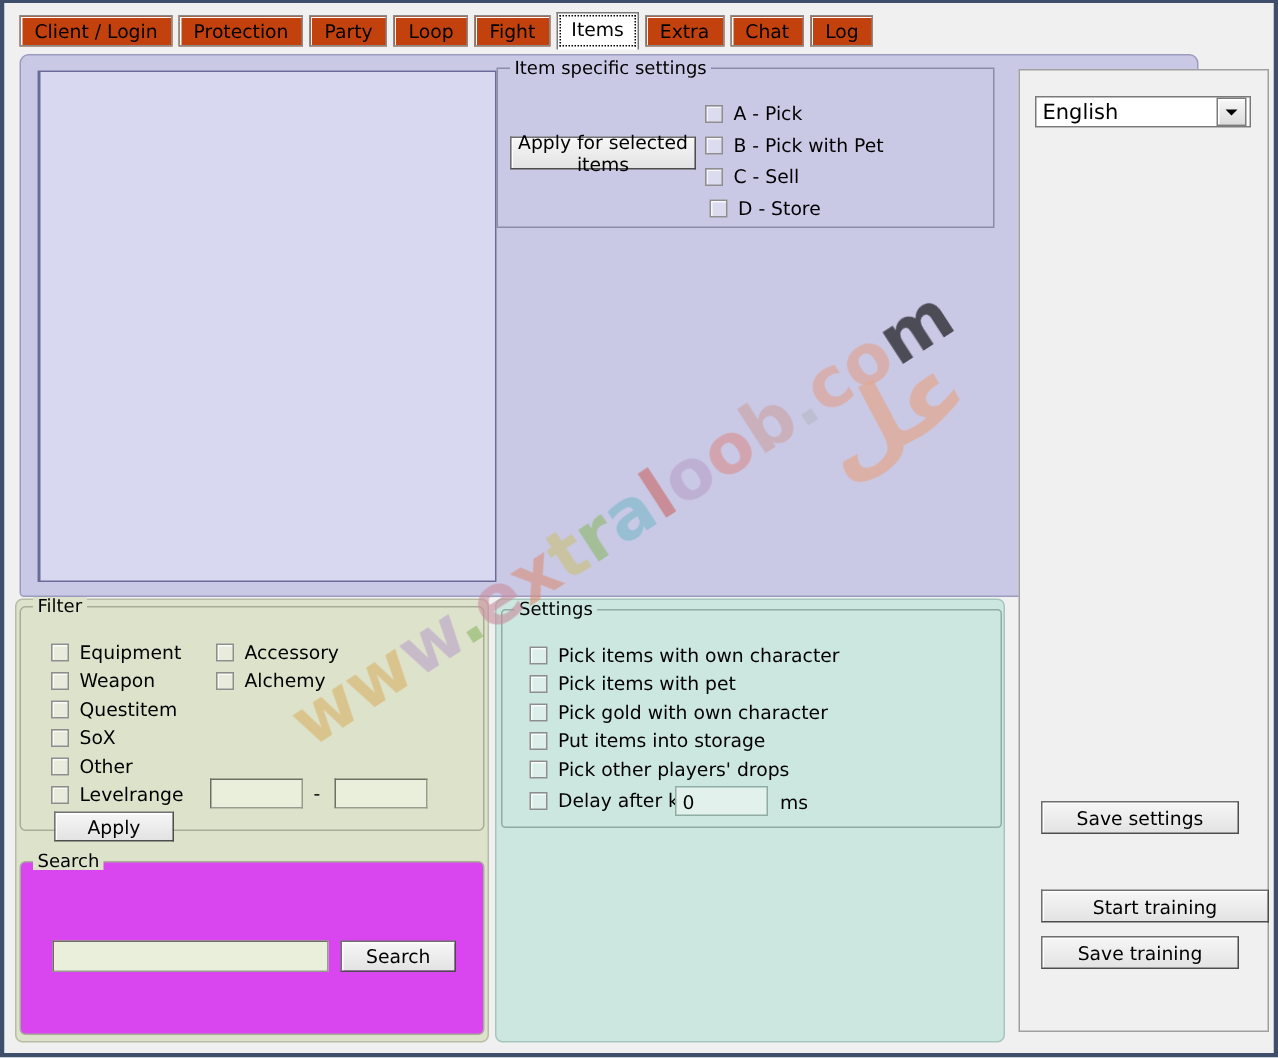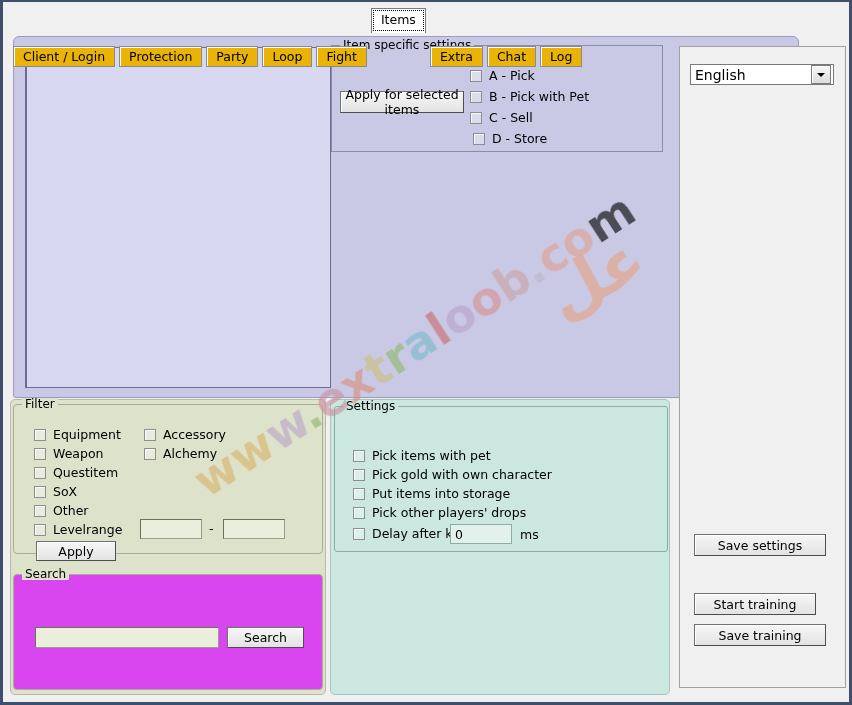--- a/index.html
+++ b/index.html
@@ -34,28 +34,27 @@
     align-items: flex-start;
     gap: 4px;
     z-index: 6;
   }
   .tab {
     height: 21px;
     line-height: 20px;
     padding: 0 9px;
     font-size: 12.5px;
     color: #000;
-    background: #eab308;
+    background: #c2410c;
     border: 1px solid #8a8a8a;
     border-bottom: 1px solid #8a8a8a;
     box-shadow: inset 1px 1px 0 #ffffff;
     white-space: nowrap;
     cursor: default;
     box-sizing: border-box;
-    margin-top: 36px;
   }
   .tab.active {
     background: #ffffff;
     height: 25px;
     line-height: 22px;
     margin-top: -2px;
     border: 1px solid #7a7a7a;
     border-bottom: none;
     outline: 1px dotted #000;
     outline-offset: -3px;
@@ -395,20 +394,24 @@
 
     <div class="tinput" style="position:absolute; left:21px; top:52px; width:184px; height:21px;" placeholder=""></div>
 
     <div class="btn" style="position:absolute; left:213px; top:52px; width:77px; height:21px;">Search</div>
   </div>
 
   <div class="panelcard-mid">
     <div class="group" id="grp-settings">
       <div class="g-title">Settings</div>
 
+      <div class="cbrow" style="left:18px; top:22px;">
+        <span class="cbox"></span>
+        <span>Pick items with own character</span>
+      </div>
       <div class="cbrow" style="left:18px; top:41px;">
         <span class="cbox"></span>
         <span>Pick items with pet</span>
       </div>
       <div class="cbrow" style="left:18px; top:60px;">
         <span class="cbox"></span>
         <span>Pick gold with own character</span>
       </div>
       <div class="cbrow" style="left:18px; top:79px;">
         <span class="cbox"></span>
@@ -432,21 +435,21 @@
 
     <div class="combo">
       <span class="cval">English</span>
       <span class="cbtn">
             <i class="arrow-dn"></i>
           </span>
     </div>
 
     <div class="btn" style="position:absolute; left:14px; top:487px; width:132px; height:22px;">Save settings</div>
 
-    <div class="btn" style="position:absolute; left:14px; top:546px; width:122px; height:22px;">Start training</div>
+    <div class="btn" style="position:absolute; left:14px; top:546px; width:152px; height:22px;">Start training</div>
 
     <div class="btn" style="position:absolute; left:14px; top:577px; width:132px; height:22px;">Save training</div>
   </div>
 
   <div class="watermark">
     <div class="wm-text">
       <span>w</span><span>w</span><span>w</span><span>.</span><span>e</span><span>x</span><span>t</span><span>r</span><span>a</span><span>l</span><span>o</span><span>o</span><span>b</span><span>.</span><span>c</span><span>o</span><span>m</span>
     </div>
     <div class="wm-glyph">عل</div>
   </div>

